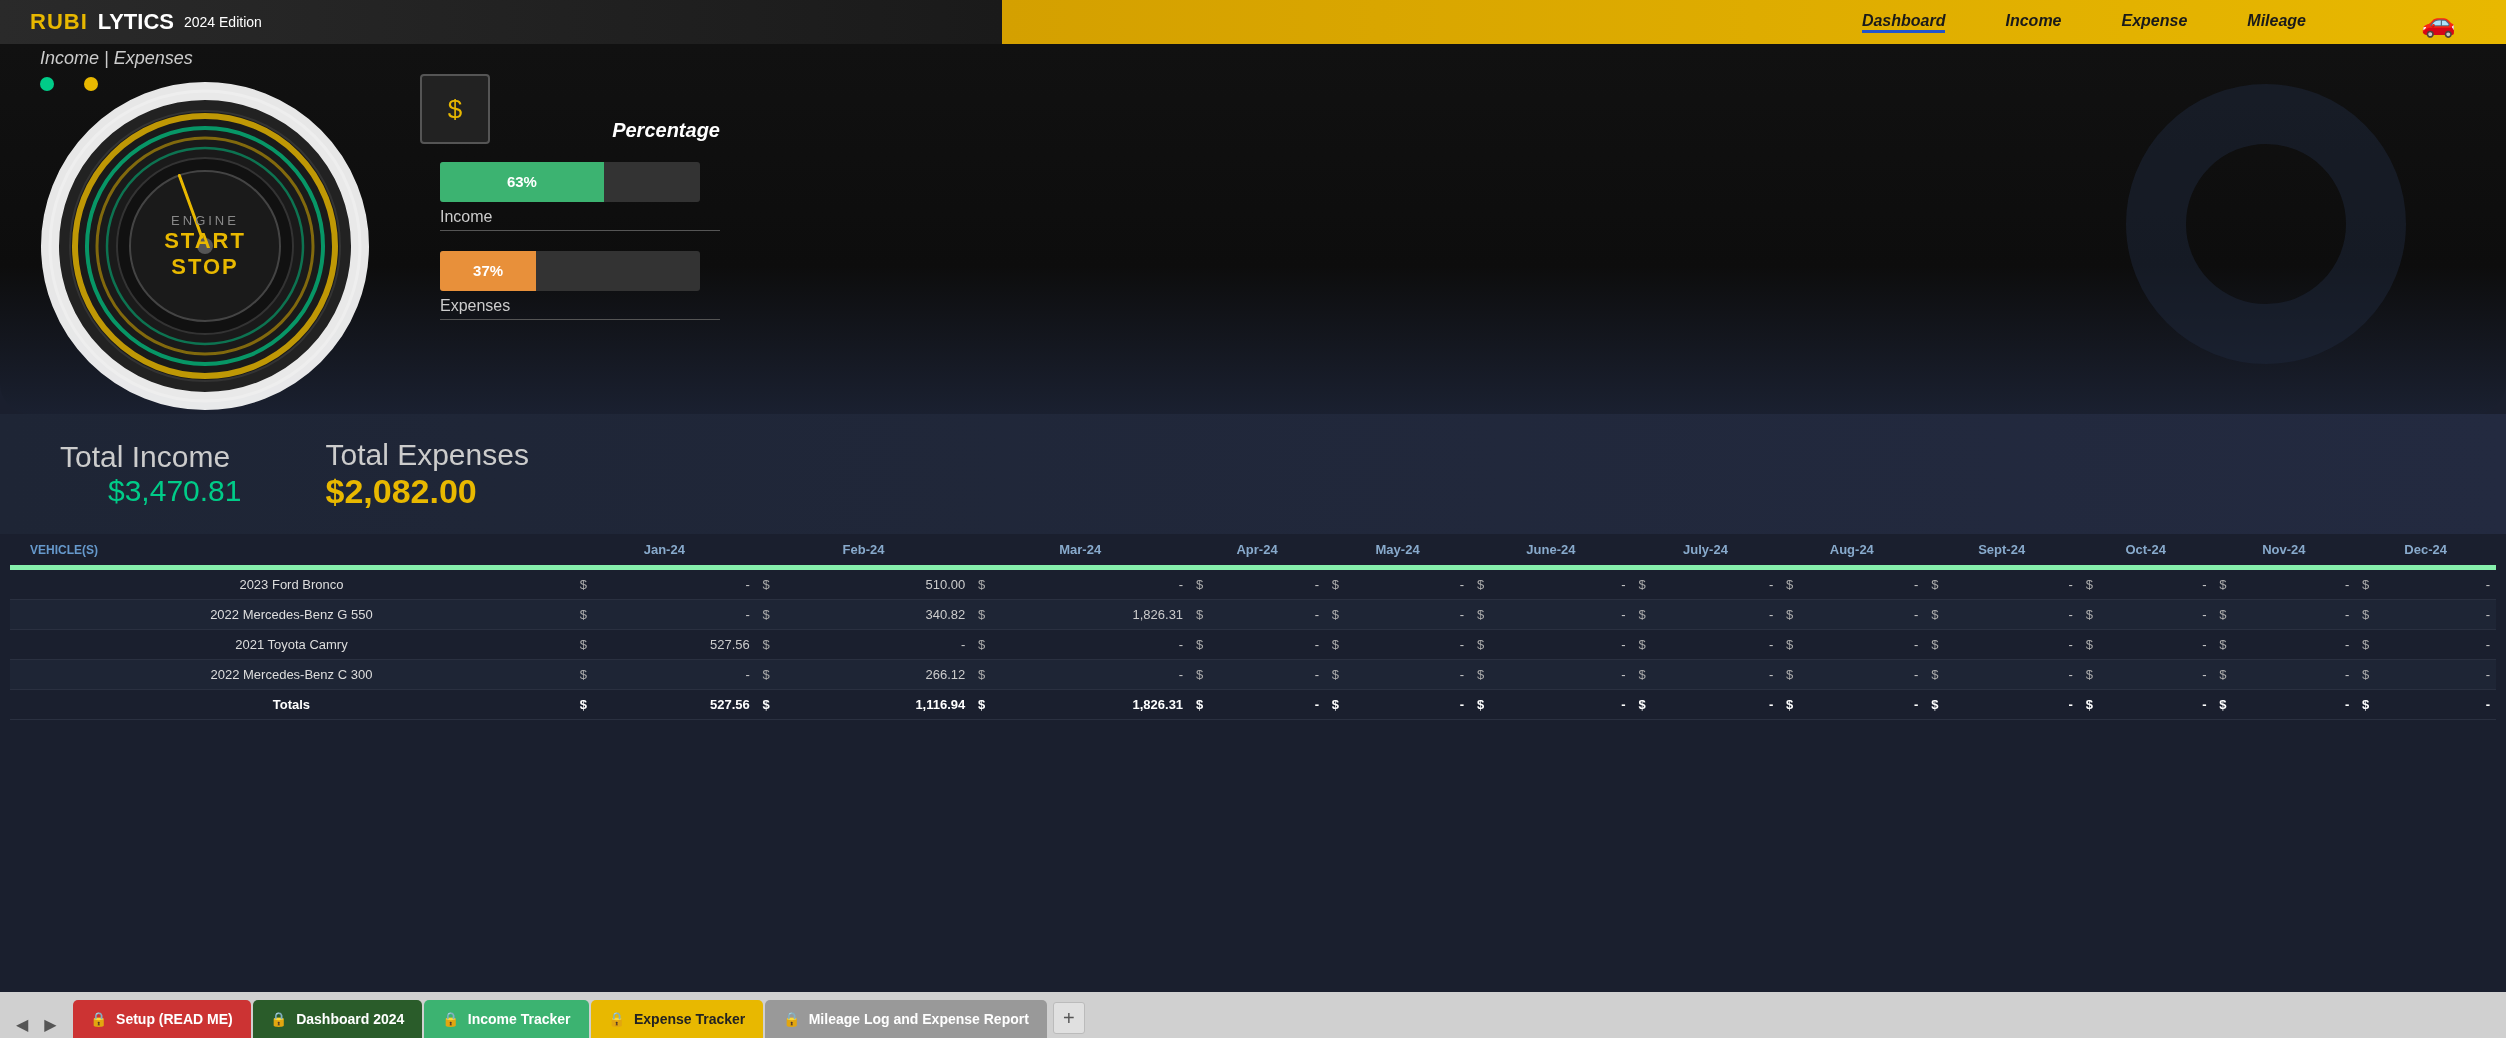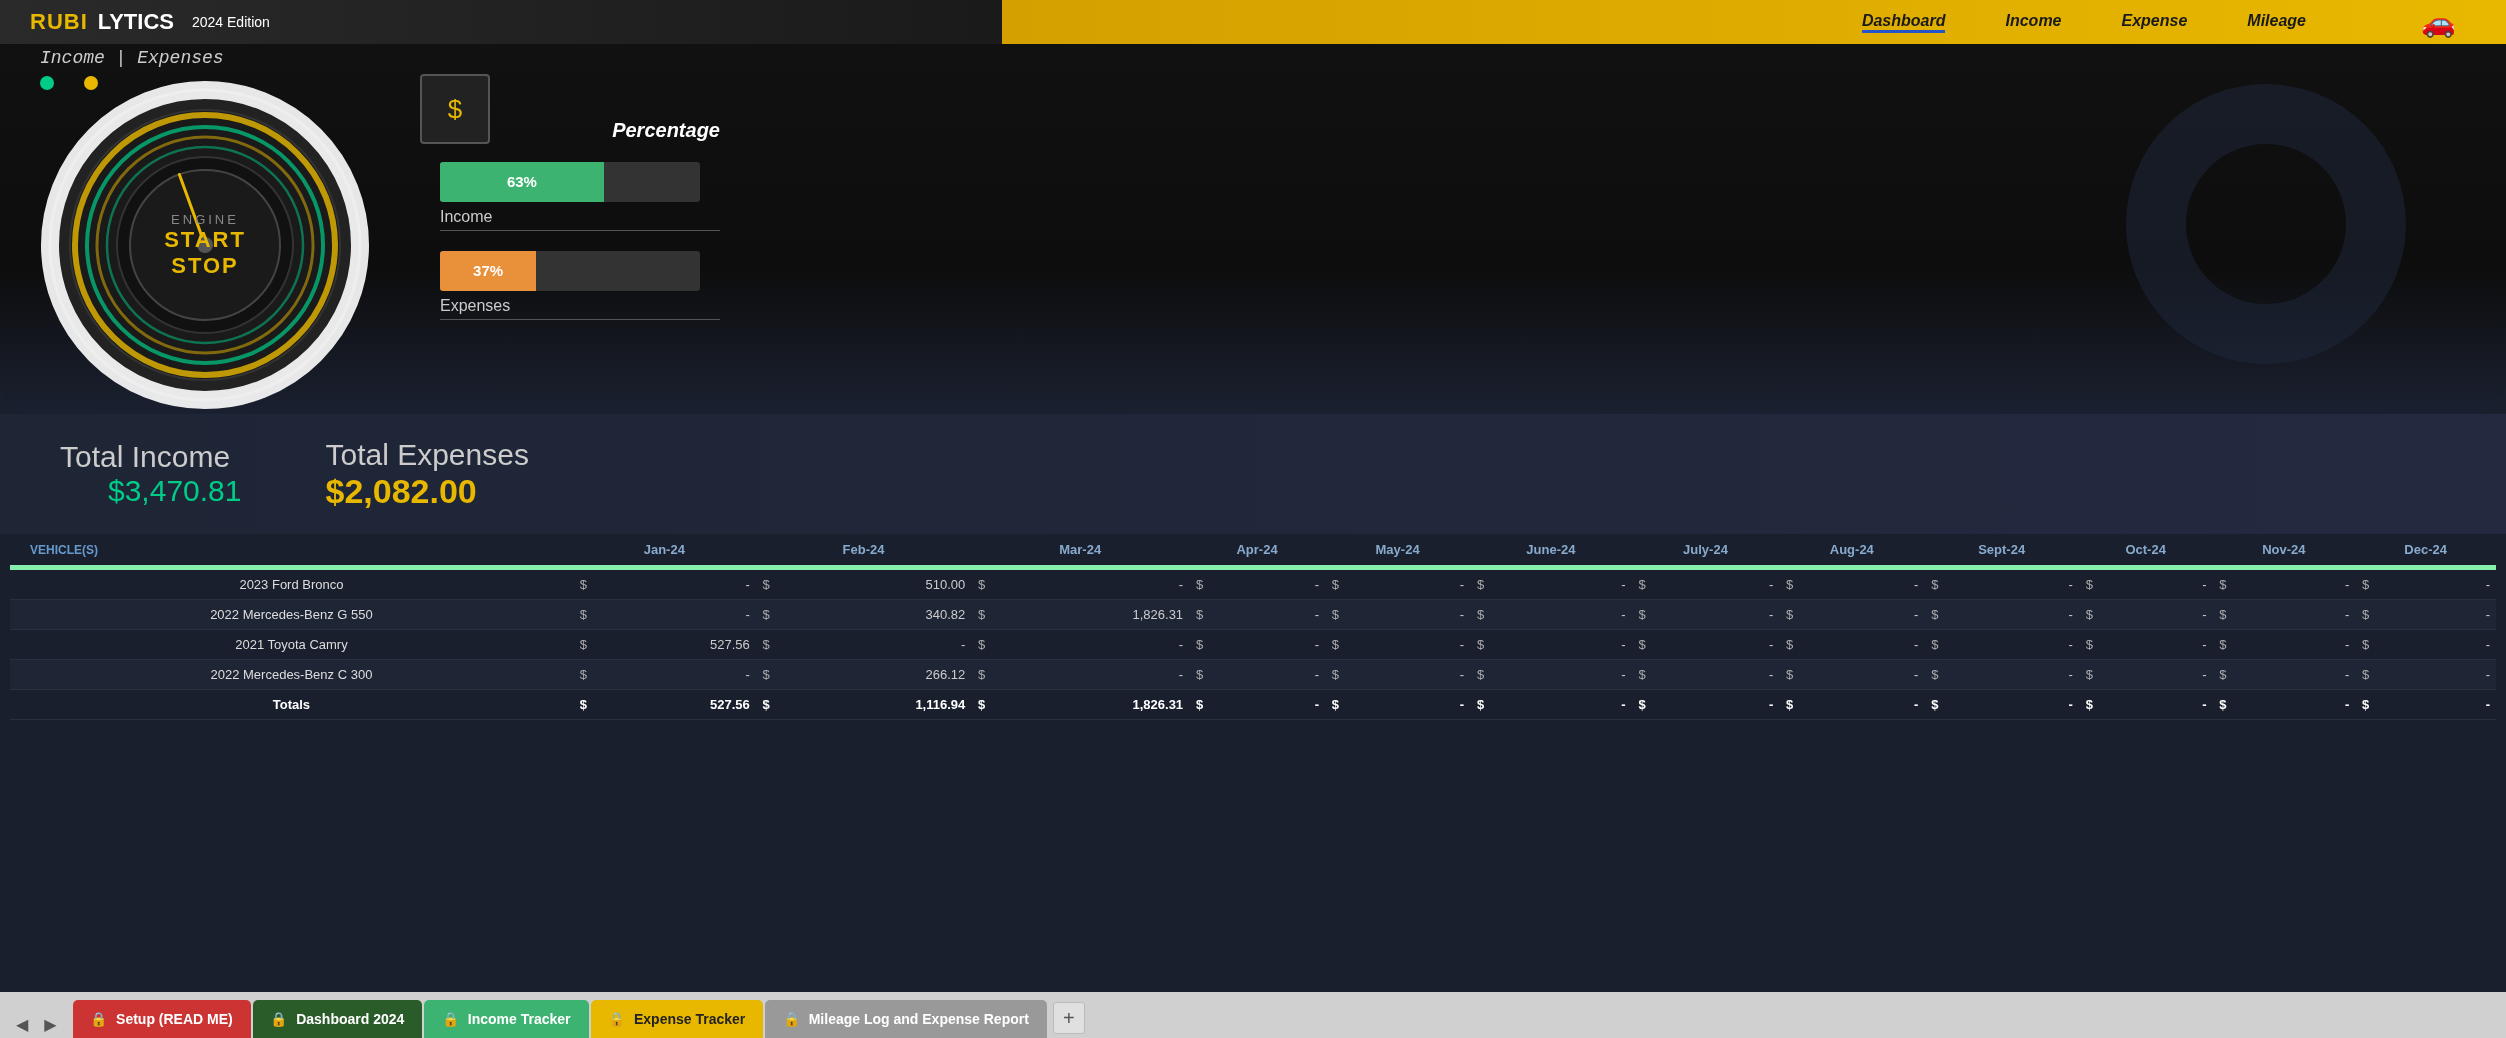--- a/index.html
+++ b/index.html
@@ -14,21 +14,21 @@
       padding: 0 30px;
       position: relative;
     }
     .top-nav-brand {
       display: flex;
       align-items: center;
       gap: 10px;
     }
     .brand-rubi { color: #e8b800; font-weight: 900; font-size: 22px; letter-spacing: 1px; }
     .brand-lytics { color: #fff; font-weight: 900; font-size: 22px; }
-    .brand-edition { color: #fff; font-size: 14px; margin-left: 8px; }
+    .brand-edition { color: #fff; font-size: 14px; }
     .nav-links {
       position: absolute;
       right: 200px;
       display: flex;
       gap: 60px;
     }
     .nav-link {
       color: #1a1a1a;
       font-weight: 700;
       font-size: 16px;
@@ -63,21 +63,20 @@
     .speedometer-area {
       width: 380px;
       flex-shrink: 0;
       position: relative;
     }
     .income-expenses-label {
       font-style: italic;
       font-size: 18px;
       color: #ccc;
       margin-bottom: 8px;
-      font-family: Liberation Mono, monospace;
     }
     .legend-dots {
       display: flex;
       gap: 30px;
       margin-bottom: 10px;
     }
     .dot-green { width: 14px; height: 14px; border-radius: 50%; background: #00cc88; }
     .dot-yellow { width: 14px; height: 14px; border-radius: 50%; background: #e8b800; }
 
     .speedometer {

